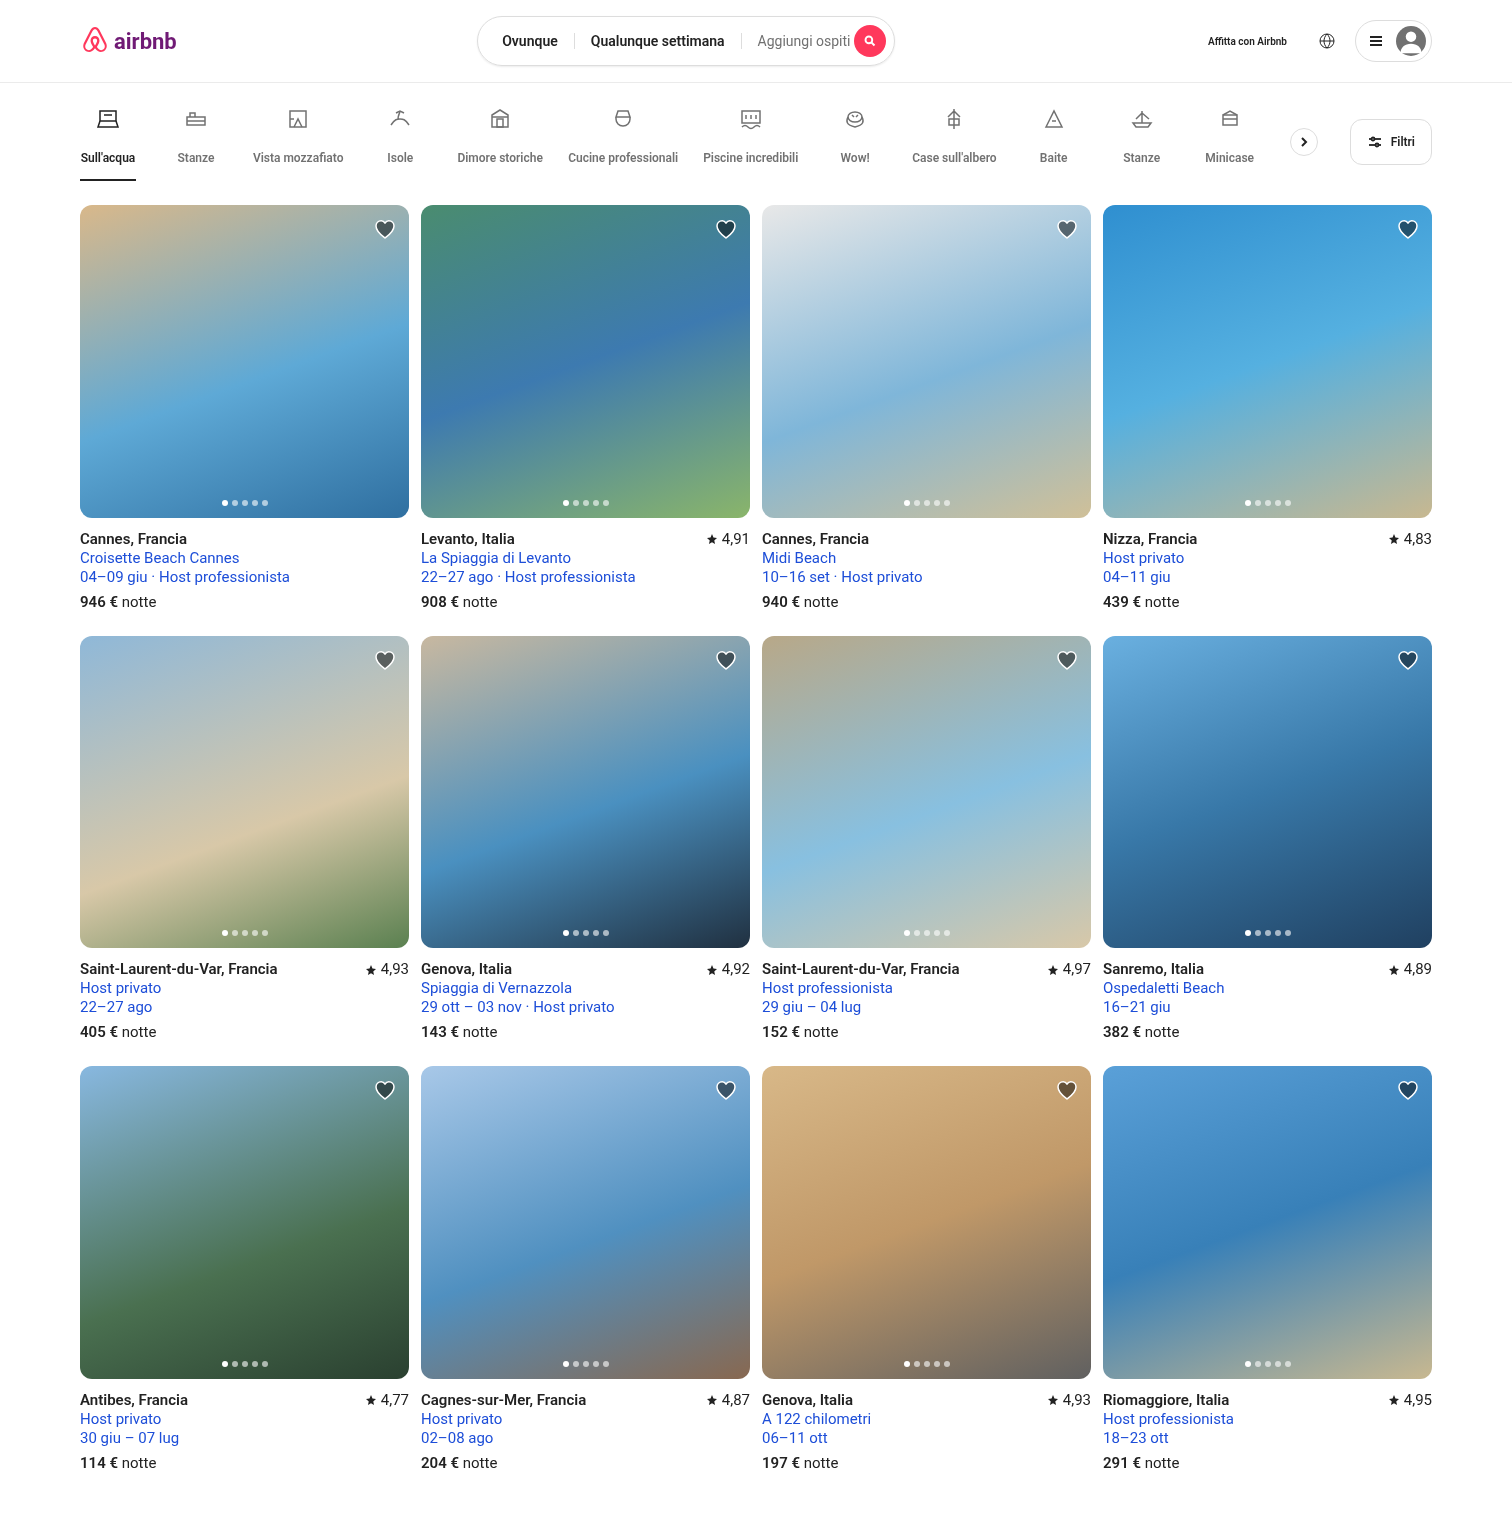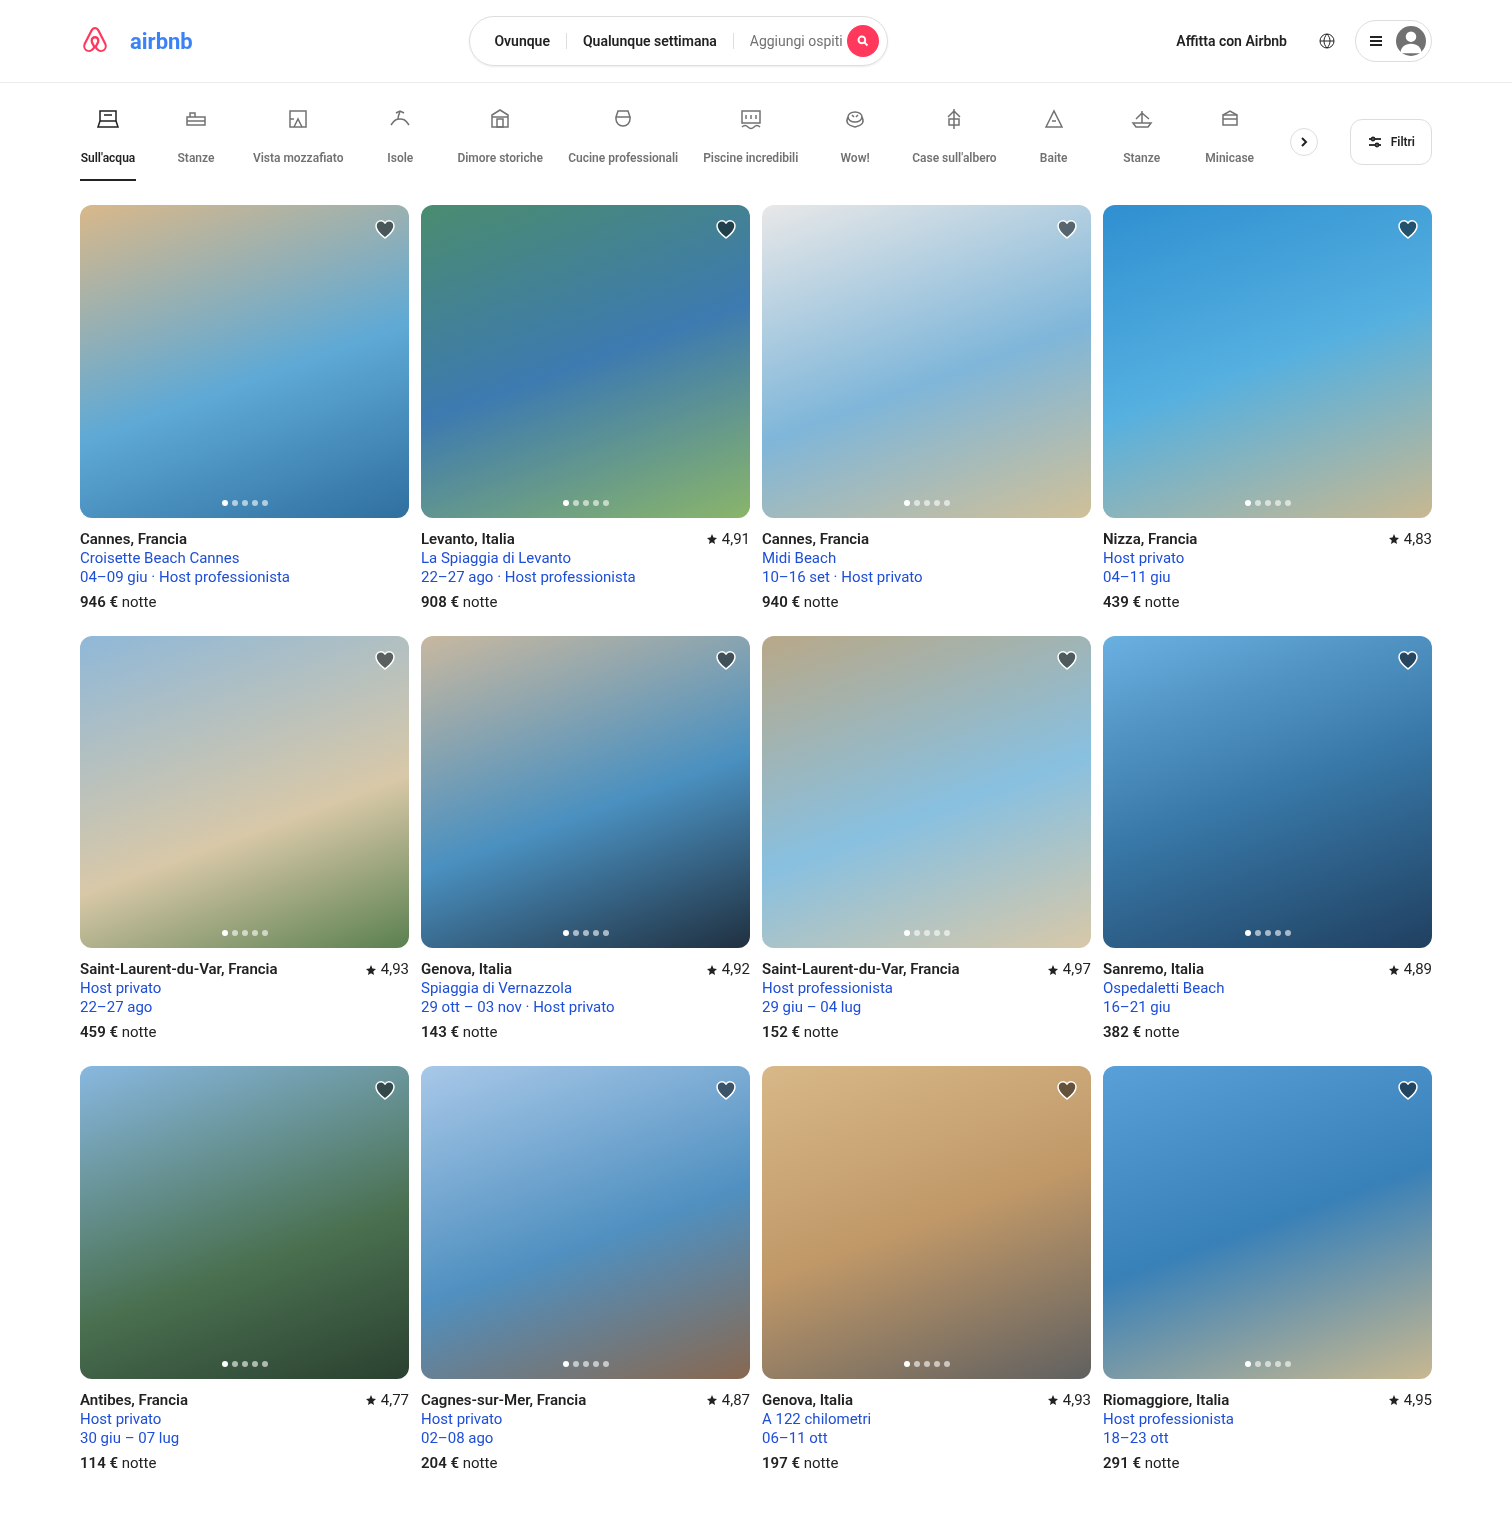--- a/index.html
+++ b/index.html
@@ -1,28 +1,28 @@
 <!DOCTYPE html>
 <html><head>
 <meta charset="utf-8">
 <style>
 * { margin: 0; padding: 0; box-sizing: border-box; }
 body { font-family: -apple-system, BlinkMacSystemFont, "Segoe UI", Roboto, sans-serif; color: #222; background: #fff; }
 
 
 .header { display: flex; align-items: center; justify-content: space-between; padding: 16px 80px; border-bottom: 1px solid #ebebeb; }
-.logo { display: flex; align-items: center; gap: 20px; color: #3b82f6; font-weight: 700; font-size: 22px; }
+.logo { display: flex; align-items: center; gap: 4px; color: #701a75; font-weight: 700; font-size: 22px; }
 .logo svg { display: block; }
 .search-pill { display: flex; align-items: center; border: 1px solid #ddd; border-radius: 40px; box-shadow: 0 1px 2px rgba(0,0,0,0.08); padding: 8px 8px 8px 24px; cursor: pointer; }
 .search-pill > span { padding: 0 16px; font-size: 14px; font-weight: 600; border-right: 1px solid #ddd; }
 .search-pill > span:first-child { padding-left: 0; }
 .search-pill > span.guests { color: #717171; font-weight: 400; border-right: none; padding-right: 4px; }
 .search-btn { width: 32px; height: 32px; border-radius: 50%; background: #ff385c; display: flex; align-items: center; justify-content: center; }
 .header-right { display: flex; align-items: center; gap: 8px; }
-.host-link { font-size: 14px; font-weight: 600; padding: 12px; border-radius: 22px; cursor: pointer; }
+.host-link { font-size: 10px; font-weight: 600; padding: 12px; border-radius: 22px; cursor: pointer; }
 .globe-btn { width: 40px; height: 40px; border-radius: 50%; display: flex; align-items: center; justify-content: center; cursor: pointer; }
 .user-menu { display: flex; align-items: center; gap: 12px; border: 1px solid #ddd; border-radius: 30px; padding: 5px 5px 5px 12px; cursor: pointer; }
 .avatar { width: 30px; height: 30px; border-radius: 50%; background: #717171; display:flex; align-items:center; justify-content:center; }
 
 
 .cat-bar { display: flex; align-items: center; padding: 20px 80px 0 80px; gap: 32px; position: relative; }
 .cat-scroll { display: flex; gap: 32px; overflow: hidden; flex: 1; }
 .cat-item { display: flex; flex-direction: column; align-items: center; gap: 20px; padding: 4px 0 14px 0; opacity: 0.64; cursor: pointer; border-bottom: 2px solid transparent; min-width: 56px; white-space: nowrap; }
 .cat-item.active { opacity: 1; border-bottom-color: #222; }
 .cat-item .cat-icon { width: 24px; height: 24px; display:flex; align-items:center; justify-content:center; }
@@ -348,21 +348,21 @@
           <div class="loc">Saint-Laurent-du-Var, Francia</div>
           <div class="rating">
             <svg width="12" height="12" viewBox="0 0 24 24" fill="#222">
               <path d="M12 2l2.9 6.9L22 10l-5.5 5 1.6 7L12 18.5 5.9 22l1.6-7L2 10l7.1-1.1z"></path>
             </svg>
             <span>4,93</span>
           </div>
         </div>
         <div class="sub">Host privato</div>
         <div class="sub">22–27 ago</div>
-        <div class="price"><b>459 €</b> notte</div>
+        <div class="price"><b>405 €</b> notte</div>
       </div>
     </div>
     <div class="card">
       <div class="img-box" style="background:linear-gradient(160deg,#c8b8a0 0%,#4a90c0 55%,#203040 100%)">
         <div class="heart">
           <svg width="24" height="24" viewBox="0 0 32 32" fill="rgba(0,0,0,0.5)" stroke="#fff" stroke-width="2">
             <path d="M16 28c-1-1-12-8-12-16 0-4 3-7 7-7 2.5 0 4 1.5 5 3 1-1.5 2.5-3 5-3 4 0 7 3 7 7 0 8-11 15-12 16z"></path>
           </svg>
         </div>
         <div class="dots">

